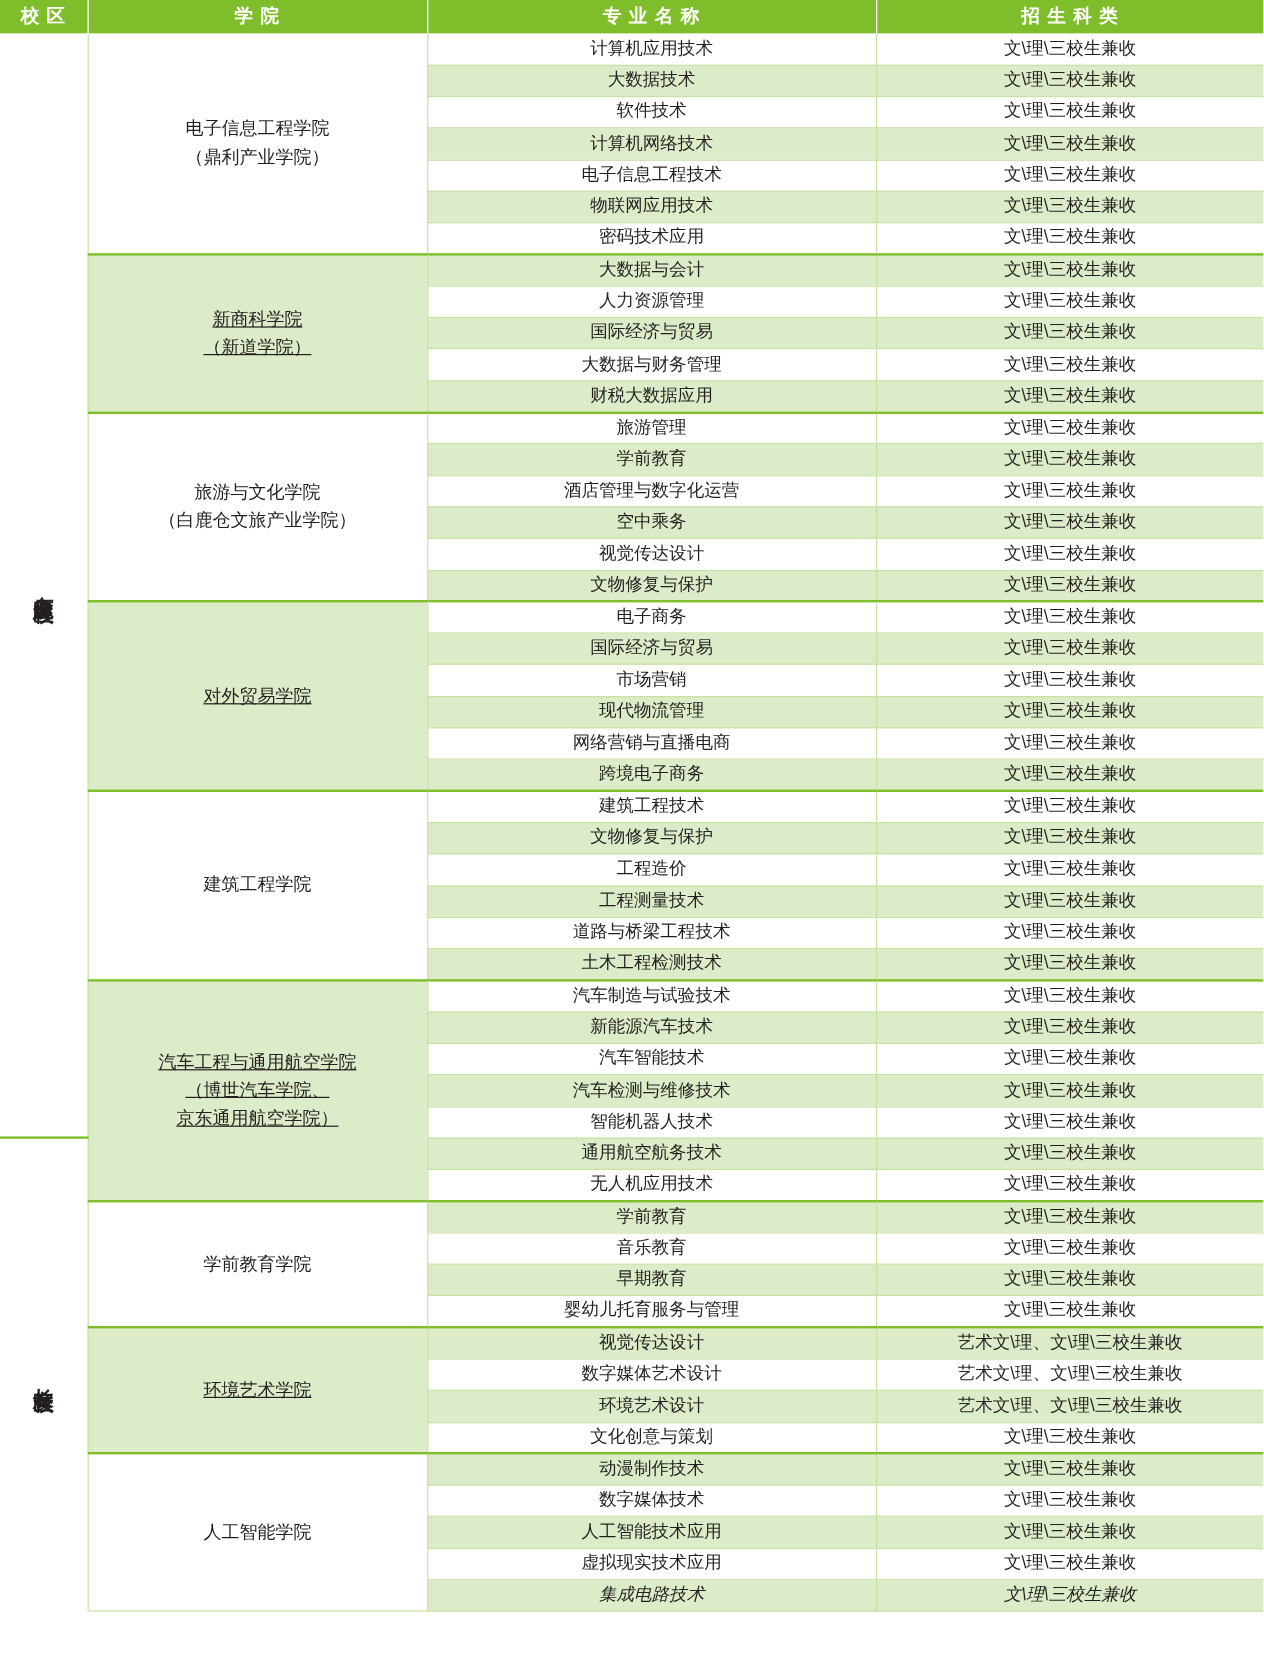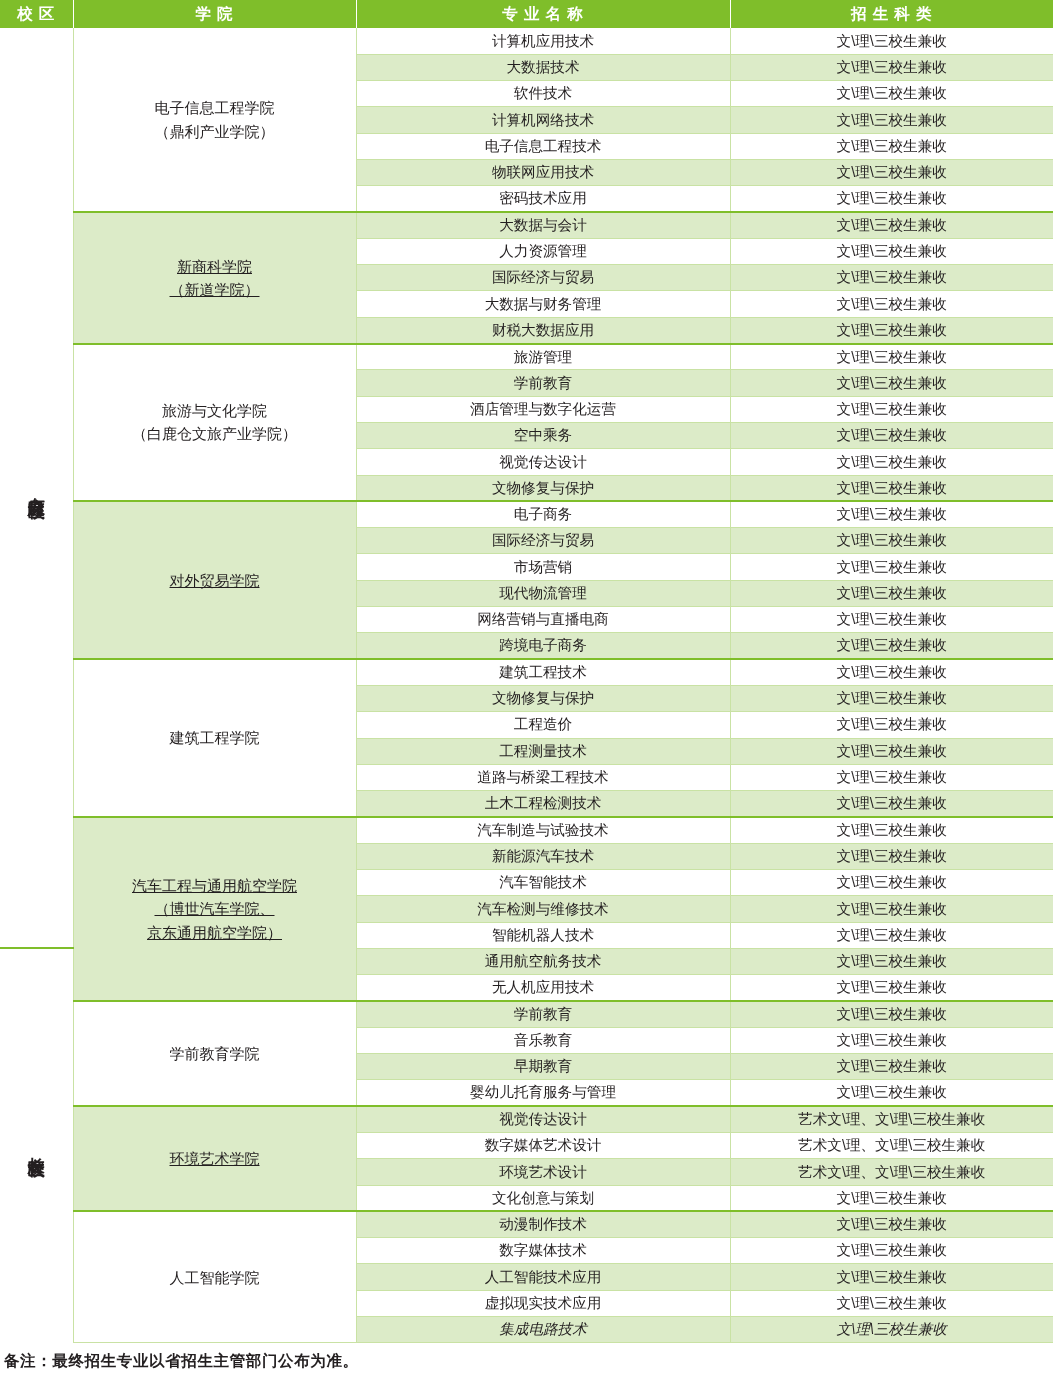--- a/index.html
+++ b/index.html
@@ -402,15 +402,14 @@
           <td class="alt-white">虚拟现实技术应用</td>
           <td class="alt-white">文\理\三校生兼收</td>
         </tr>
         <tr>
           <td class="alt-green">集成电路技术</td>
           <td class="alt-green">文\理\三校生兼收</td>
         </tr>
       </tbody>
   </table>
 
-  <div class="footnote">备注：最终招生专业以省招生主管部门公布为准。</div>
 
 </div>
 
 </body></html>

